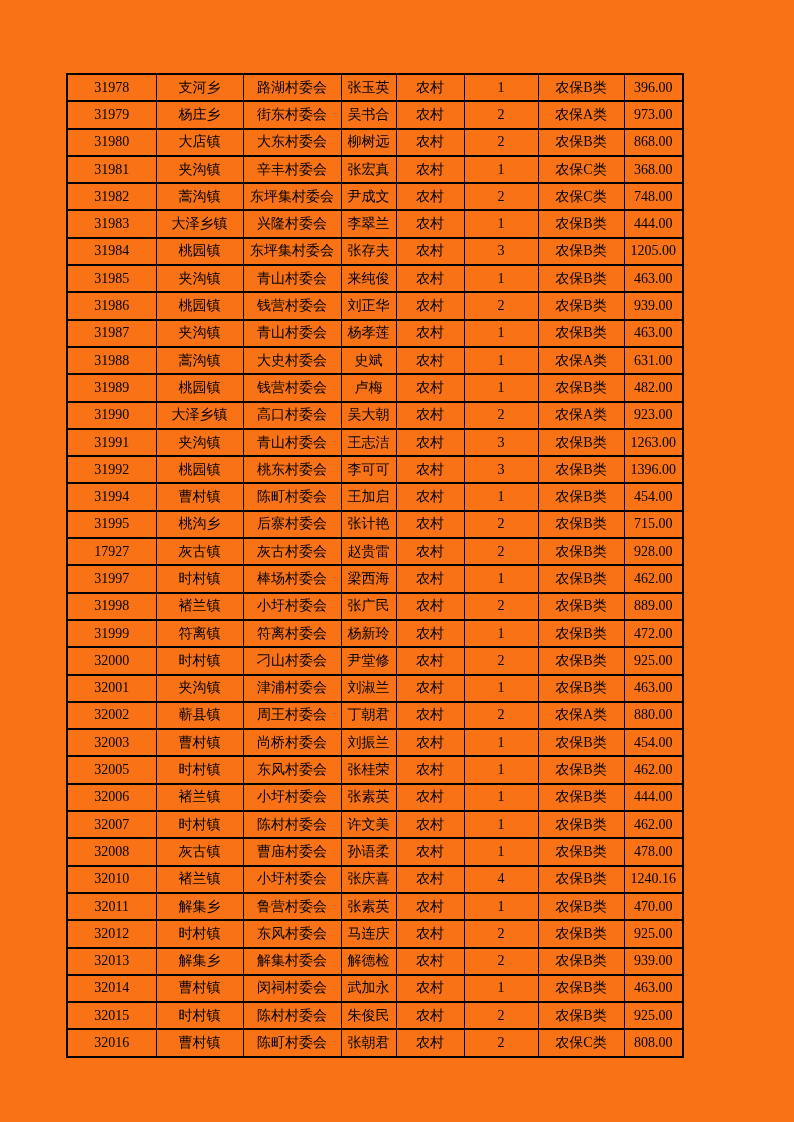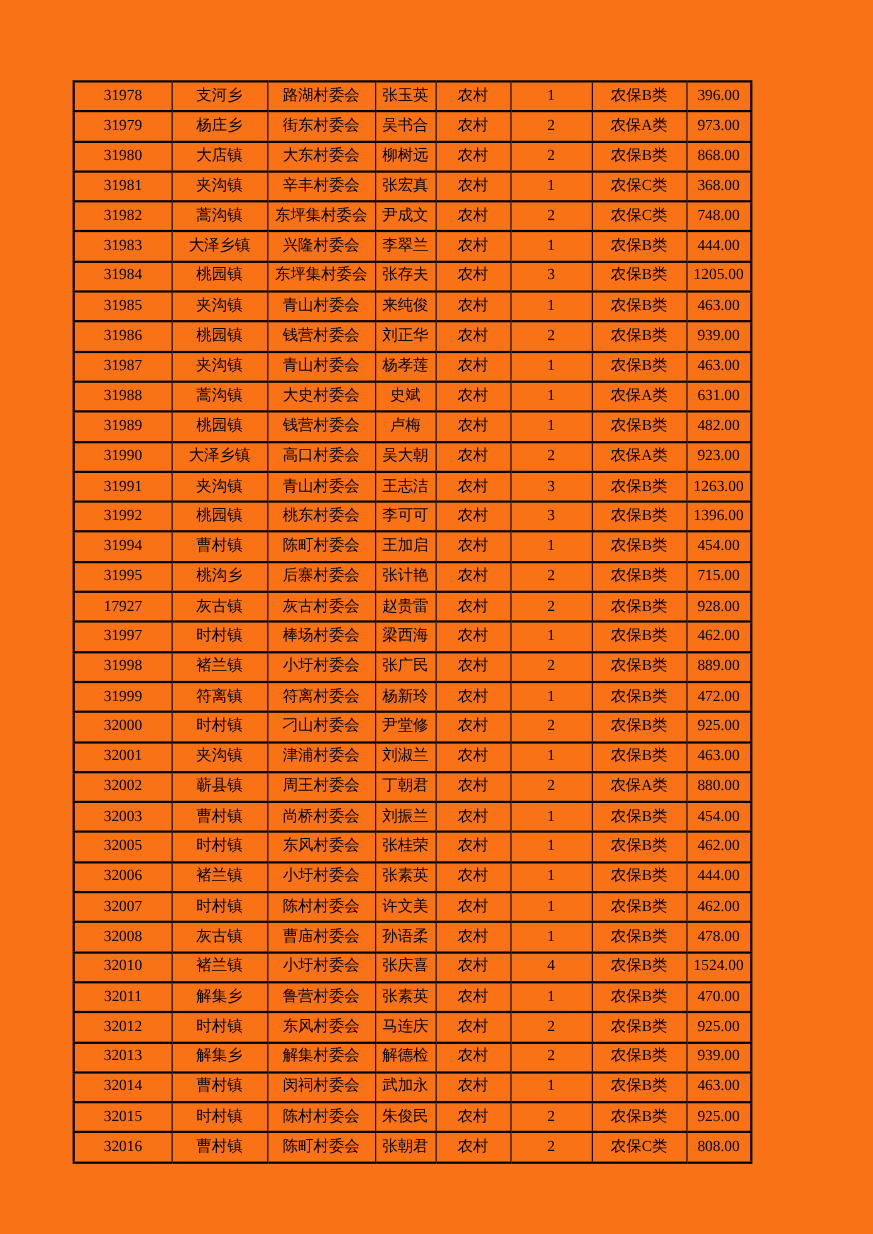--- a/index.html
+++ b/index.html
@@ -356,21 +356,21 @@
           <td class="c7">478.00</td>
         </tr>
         <tr>
           <td class="c0">32010</td>
           <td class="c1">褚兰镇</td>
           <td class="c2">小圩村委会</td>
           <td class="c3">张庆喜</td>
           <td class="c4">农村</td>
           <td class="c5">4</td>
           <td class="c6">农保B类</td>
-          <td class="c7">1524.00</td>
+          <td class="c7">1240.16</td>
         </tr>
         <tr>
           <td class="c0">32011</td>
           <td class="c1">解集乡</td>
           <td class="c2">鲁营村委会</td>
           <td class="c3">张素英</td>
           <td class="c4">农村</td>
           <td class="c5">1</td>
           <td class="c6">农保B类</td>
           <td class="c7">470.00</td>

